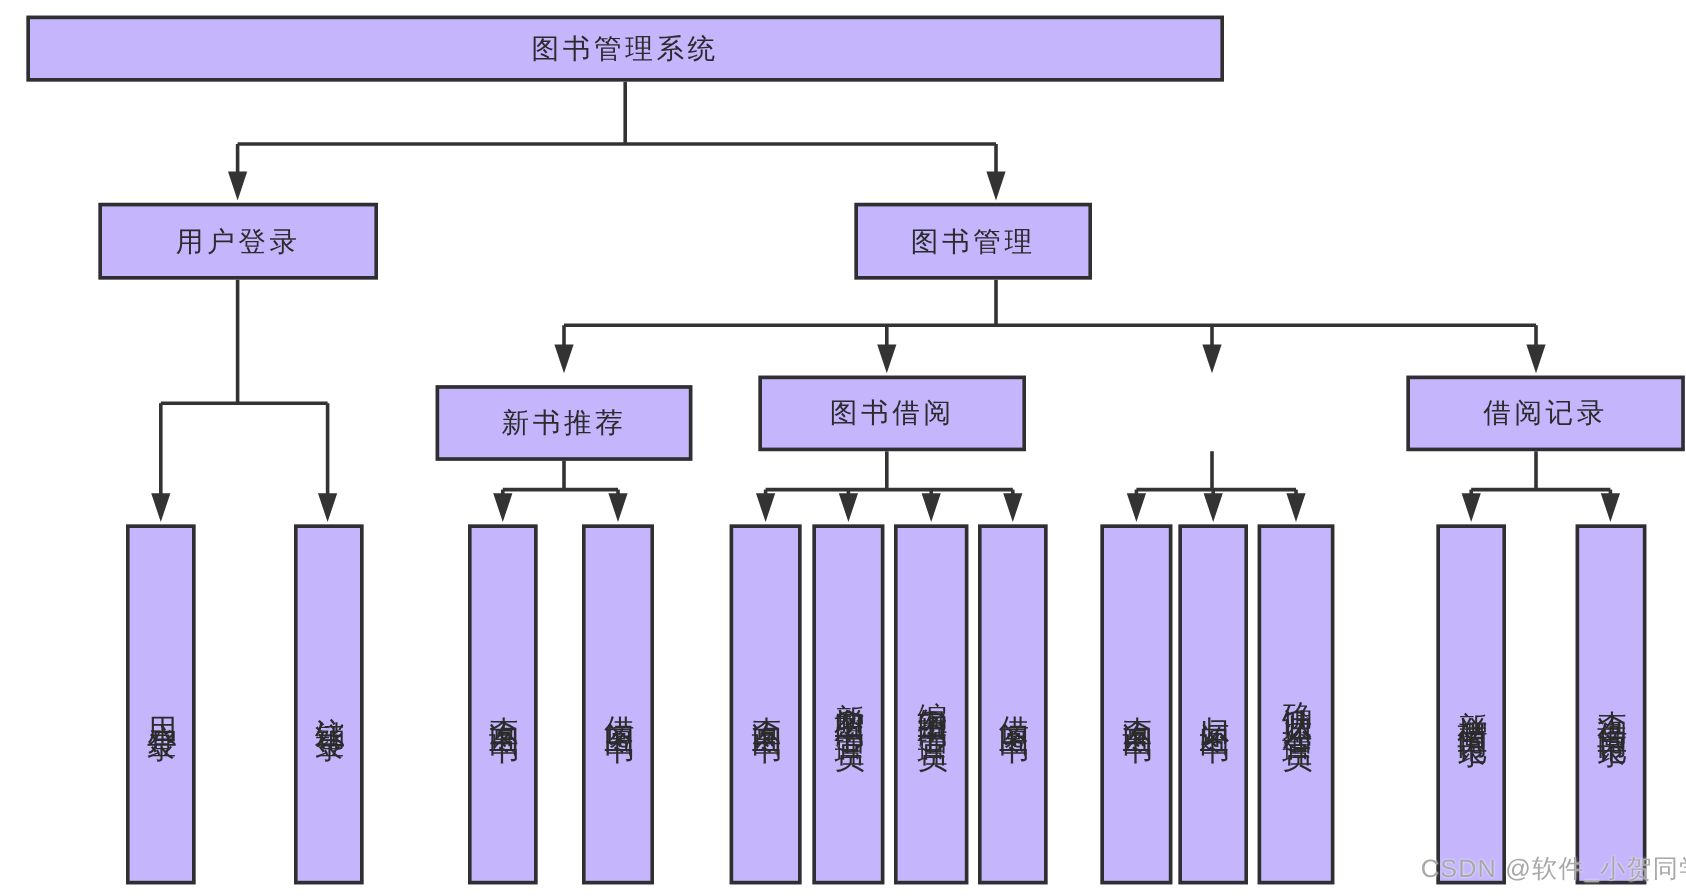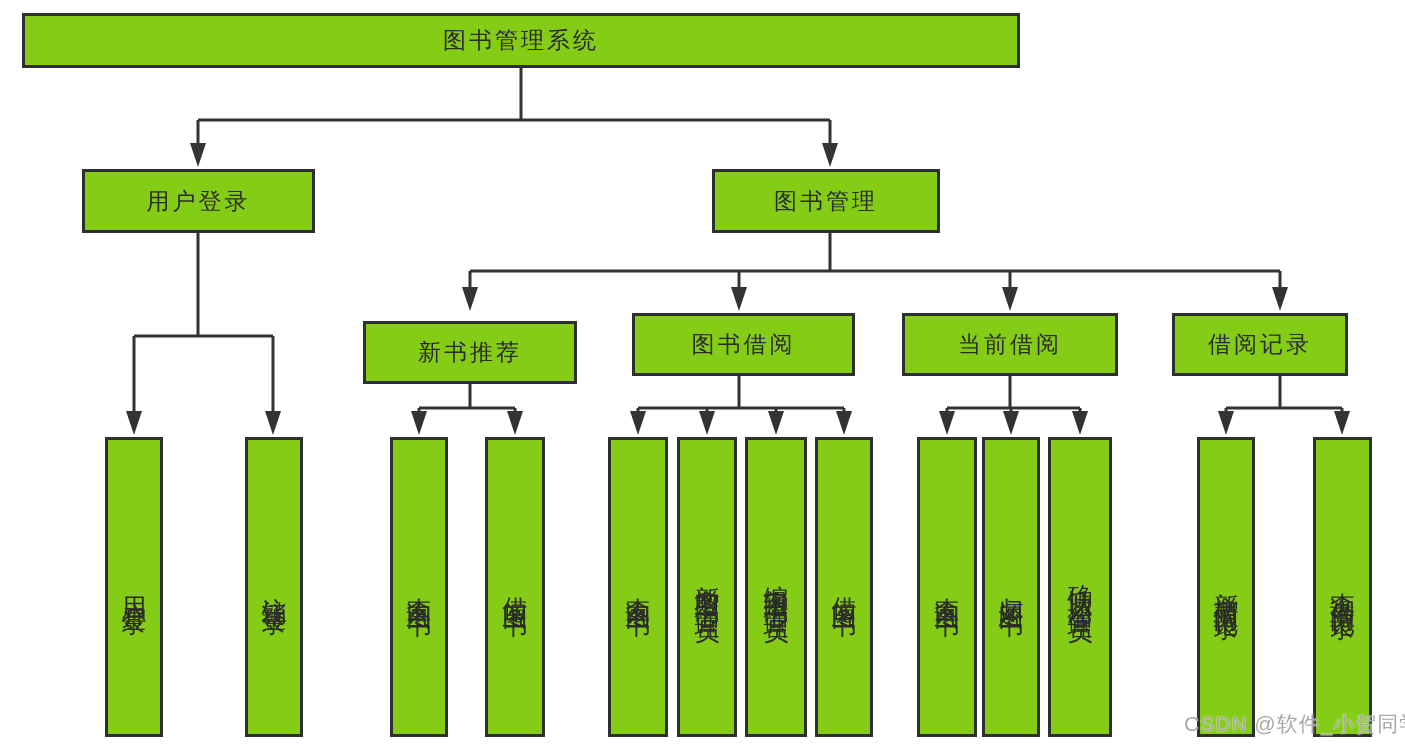--- a/index.html
+++ b/index.html
@@ -12,21 +12,21 @@
     overflow: hidden;
   }
   .connectors {
     position: absolute;
     left: 0; top: 0;
     pointer-events: none;
   }
   .box {
     position: absolute;
     box-sizing: border-box;
-    background: #84cc16;
+    background: #c4b5fd;
     border: 3px solid #2f2f2f;
     color: #2b2b2b;
     display: flex;
     align-items: center;
     justify-content: center;
     text-align: center;
   }
   .box.h {
     font-size: 23px;
     letter-spacing: 3px;
@@ -120,26 +120,25 @@
       <polygon points="1003,411 1019,411 1011,435"></polygon>
       <polygon points="1072,411 1088,411 1080,435"></polygon>
       <polygon points="1218,411 1234,411 1226,435"></polygon>
       <polygon points="1334,411 1350,411 1342,435"></polygon>
     </g>
   </svg>
 
   <div class="box h" style="left:22px;top:13px;width:998px;height:55px">图书管理系统</div>
 
   <div class="box h" style="left:82px;top:169px;width:233px;height:64px">用户登录</div>
-  <div class="box h" style="left:712px;top:169px;width:228px;height:64px">图书管理</div>
+  <div class="box h" style="left:712px;top:169px;width:198px;height:64px">图书管理</div>
 
   <div class="box h" style="left:363px;top:321px;width:214px;height:63px">新书推荐</div>
   <div class="box h" style="left:632px;top:313px;width:223px;height:63px">图书借阅</div>
-  <div class="box h" style="left:902px;top:313px;width:216px;height:63px">当前借阅</div>
-  <div class="box h" style="left:1172px;top:313px;width:176px;height:63px">借阅记录</div>
+  <div class="box h" style="left:1172px;top:313px;width:232px;height:63px">借阅记录</div>
 
   <div class="box v" style="left:105px;top:437px;width:58px;height:300px">用户登录</div>
   <div class="box v" style="left:245px;top:437px;width:58px;height:300px">注销登录</div>
 
   <div class="box v" style="left:390px;top:437px;width:58px;height:300px">查询图书</div>
   <div class="box v" style="left:485px;top:437px;width:60px;height:300px">借阅图书</div>
 
   <div class="box v" style="left:608px;top:437px;width:60px;height:300px">查询图书</div>
   <div class="box v" style="left:677px;top:437px;width:60px;height:300px">新增图书（管理员）</div>
   <div class="box v" style="left:745px;top:437px;width:62px;height:300px">编辑图书（管理员）</div>

